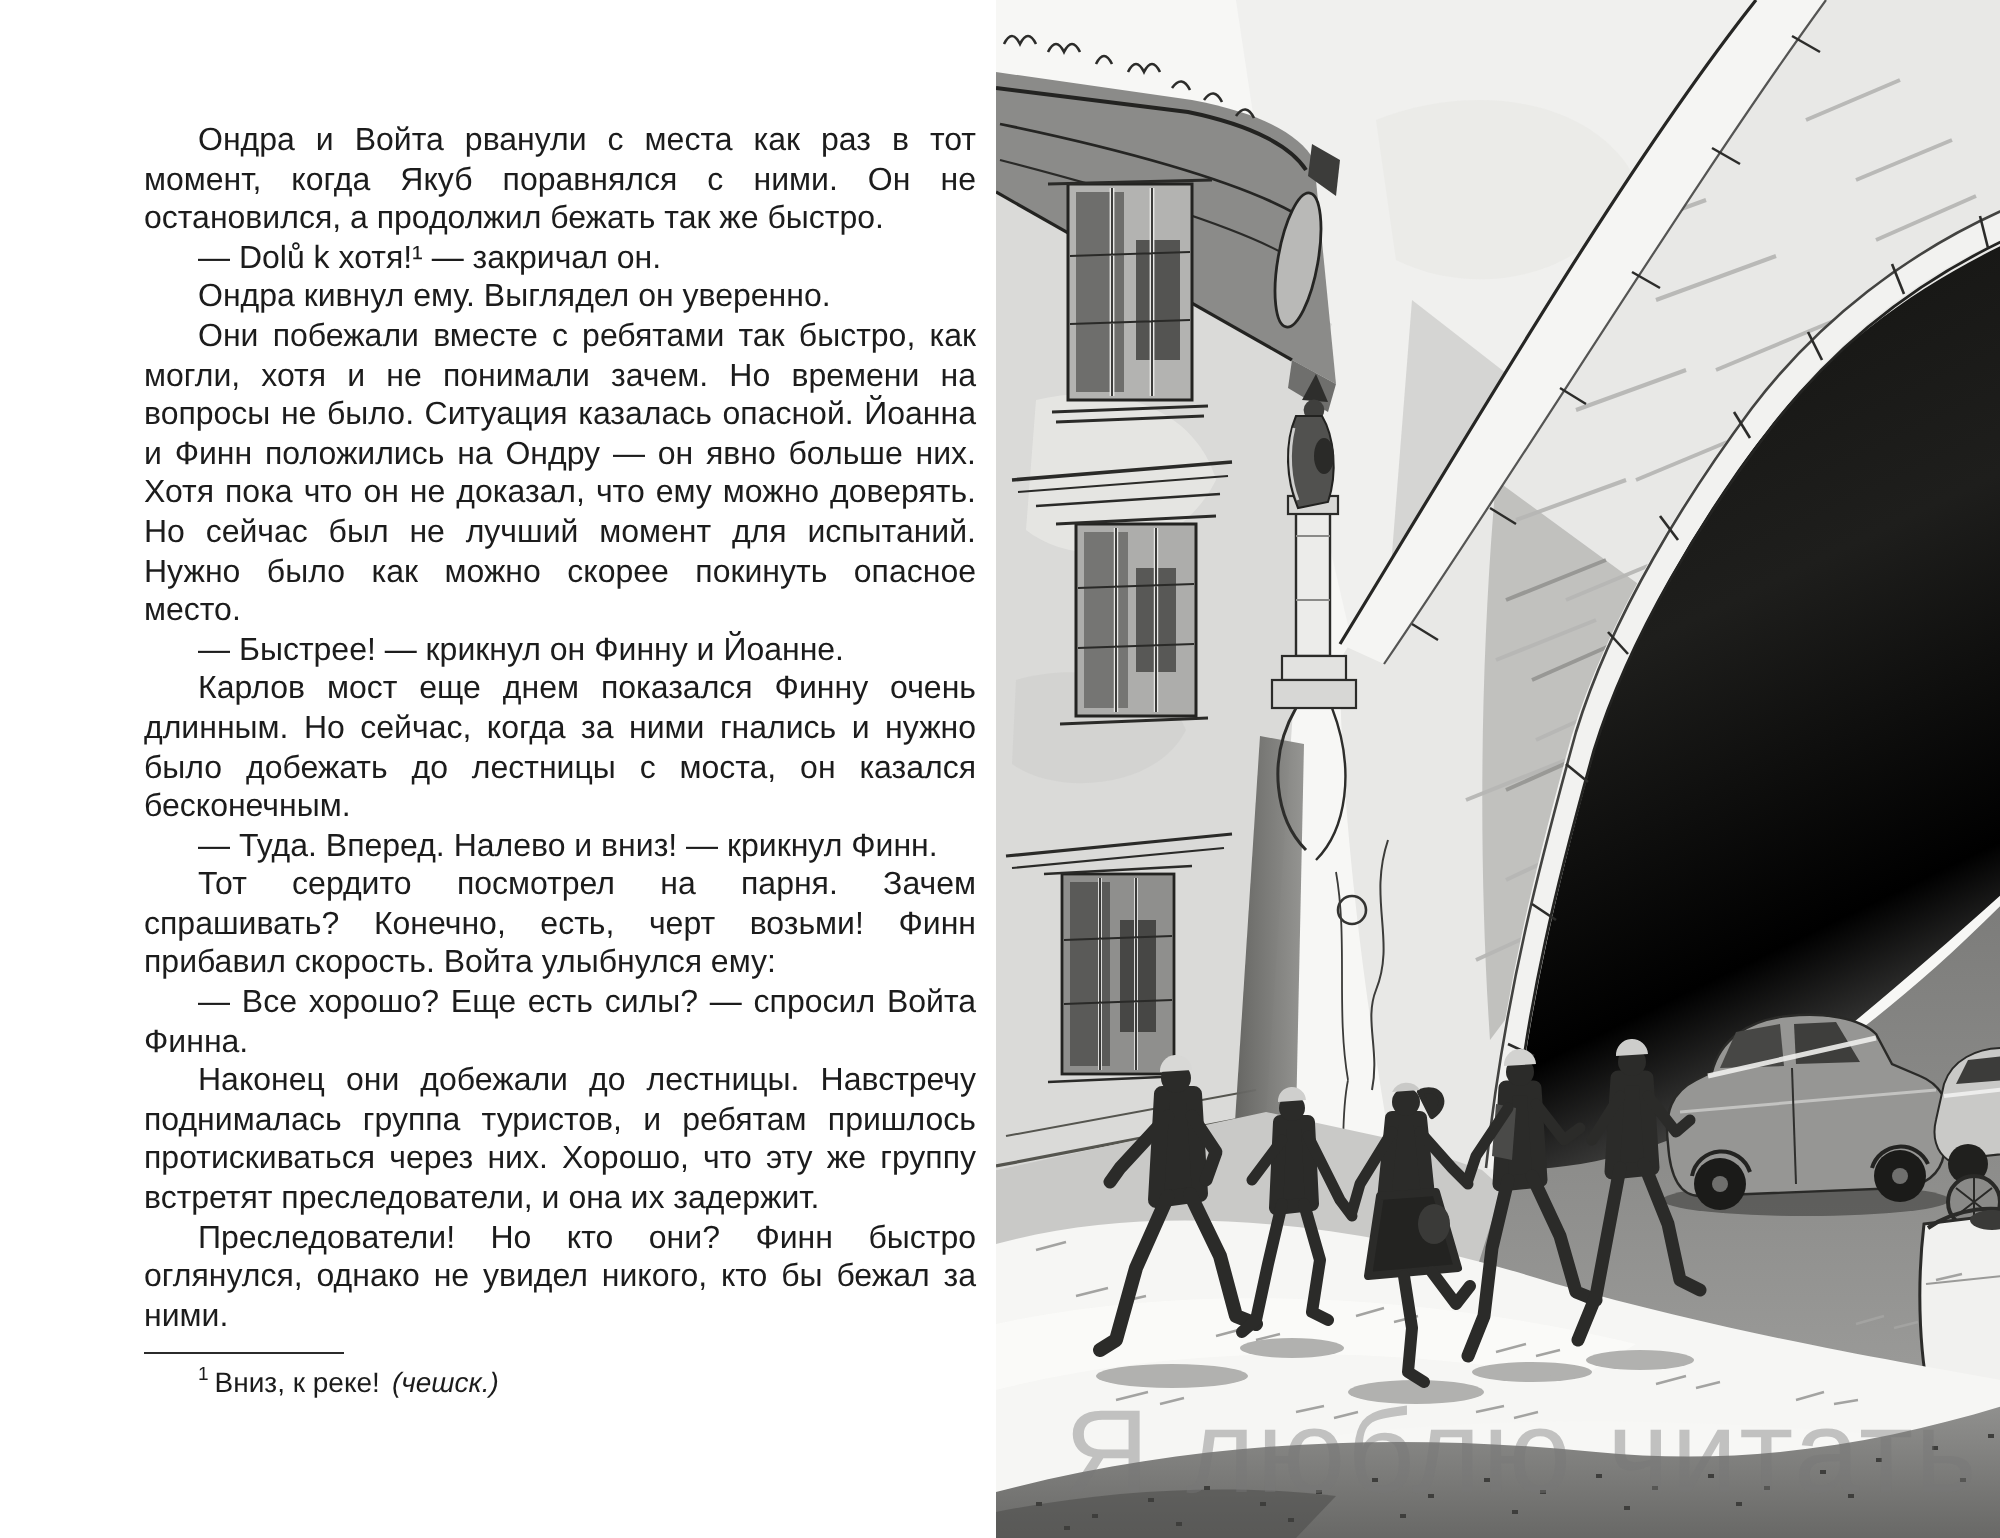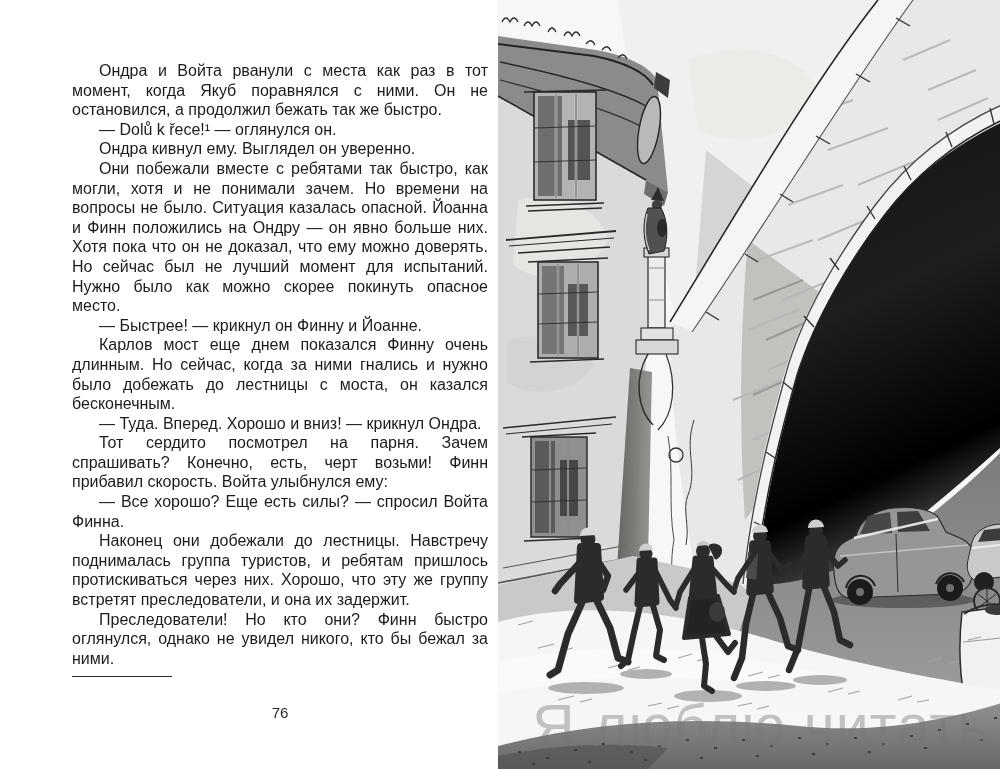--- a/index.html
+++ b/index.html
@@ -31,32 +31,31 @@
     color:rgba(118,118,118,0.42);
     font-family:"Liberation Sans",sans-serif;
   }
 </style>
 </head>
 <body>
 
 <div class="left-page">
   <div class="text-col">
       <p class="para">Ондра и Войта рванули с места как раз в тот момент, когда Якуб поравнялся с ними. Он не остановился, а продолжил бежать так же быстро.</p>
-      <p class="para">— Dolů k řece!¹ — оглянулся он.</p>
+      <p class="para">— Dolů k хотя!¹ — закричал он.</p>
       <p class="para">Ондра кивнул ему. Выглядел он уверенно.</p>
       <p class="para">Они побежали вместе с ребятами так быстро, как могли, хотя и не понимали зачем. Но времени на вопросы не было. Ситуация казалась опасной. Йоанна и Финн положились на Ондру — он явно больше них. Хотя пока что он не доказал, что ему можно доверять. Но сейчас был не лучший момент для испытаний. Нужно было как можно скорее покинуть опасное место.</p>
       <p class="para">— Быстрее! — крикнул он Финну и Йоанне.</p>
       <p class="para">Карлов мост еще днем показался Финну очень длинным. Но сейчас, когда за ними гнались и нужно было добежать до лестницы с моста, он казался бесконечным.</p>
-      <p class="para">— Туда. Вперед. Хорошо и вниз! — крикнул Ондра.</p>
+      <p class="para">— Туда. Вперед. Налево и вниз! — крикнул Финн.</p>
       <p class="para">Тот сердито посмотрел на парня. Зачем спрашивать? Конечно, есть, черт возьми! Финн прибавил скорость. Войта улыбнулся ему:</p>
       <p class="para">— Все хорошо? Еще есть силы? — спросил Войта Финна.</p>
       <p class="para">Наконец они добежали до лестницы. Навстречу поднималась группа туристов, и ребятам пришлось протискиваться через них. Хорошо, что эту же группу встретят преследователи, и она их задержит.</p>
       <p class="para">Преследователи! Но кто они? Финн быстро оглянулся, однако не увидел никого, кто бы бежал за ними.</p>
     </div>
-  <div class="page-number">76</div>
 </div>
 
 <div class="illustration">
   <svg viewBox="0 0 513 769" xmlns="http://www.w3.org/2000/svg">
     <defs>
       <linearGradient id="archGrad" x1="0" y1="0" x2="0.25" y2="1">
         <stop offset="0" stop-color="#121210"></stop>
         <stop offset="0.45" stop-color="#1e1e1c"></stop>
         <stop offset="0.8" stop-color="#45454\u0033" stop-opacity="1"></stop>
         <stop offset="1" stop-color="#5c5c5a"></stop>
@@ -347,14 +346,15 @@
         <path d="M324,582 L336,612 L342,640 L352,645" fill="none" stroke-width="6.5"></path>
       </g>
     </g>
   </svg>
   <div class="watermark">Я люблю читать</div>
 </div>
 
 <div class="left-page" style="pointer-events:none;background:transparent;">
   <div style="position:absolute;left:60px;top:668px;width:416px;">
     <div class="footnote-rule"></div>
+    <div class="footnote"><sup>1</sup><span>Вниз, к реке!</span><span class="lang">(чешск.)</span></div>
   </div>
 </div>
 
 </body></html>

